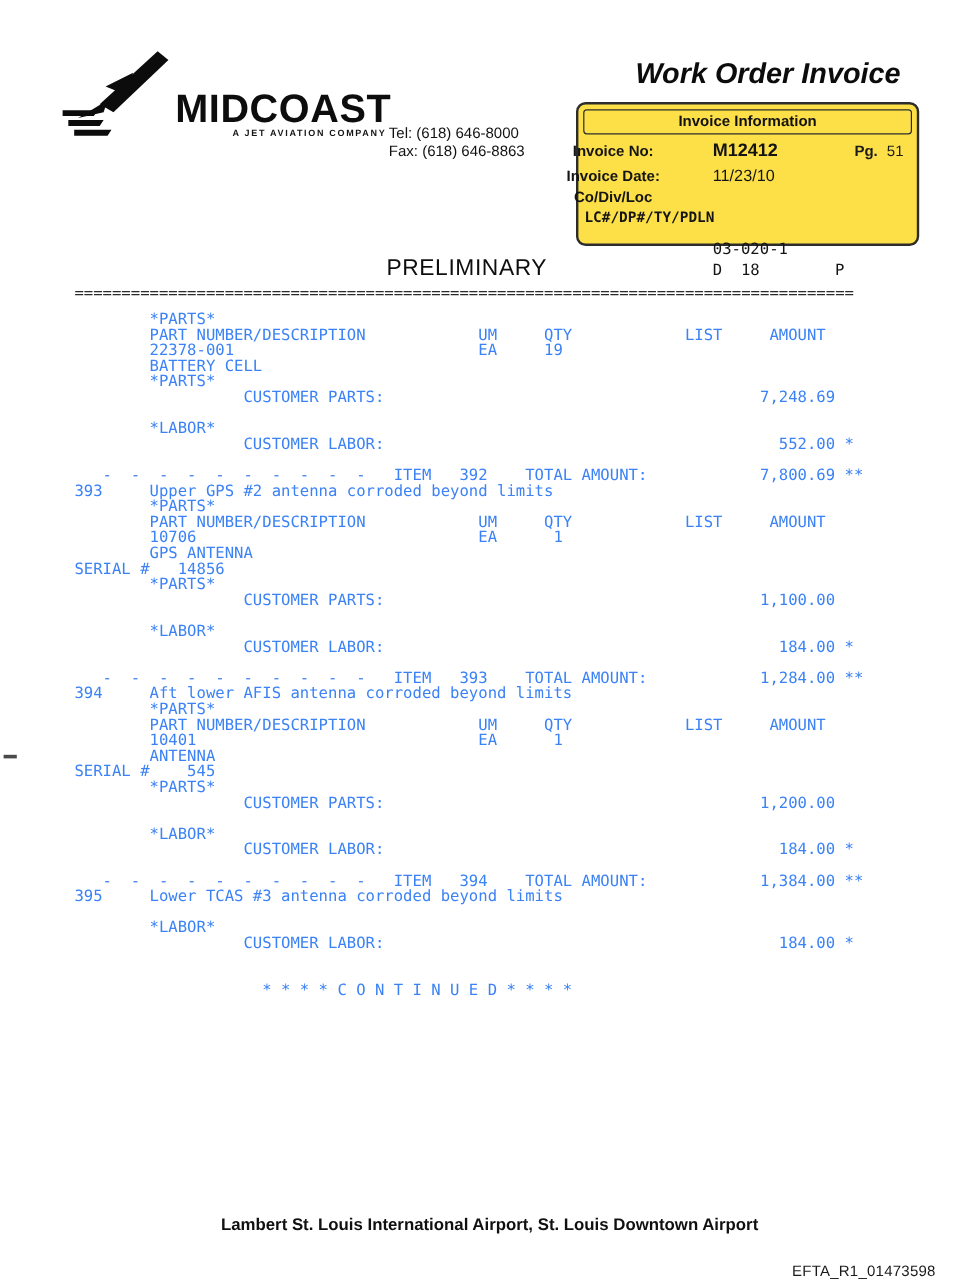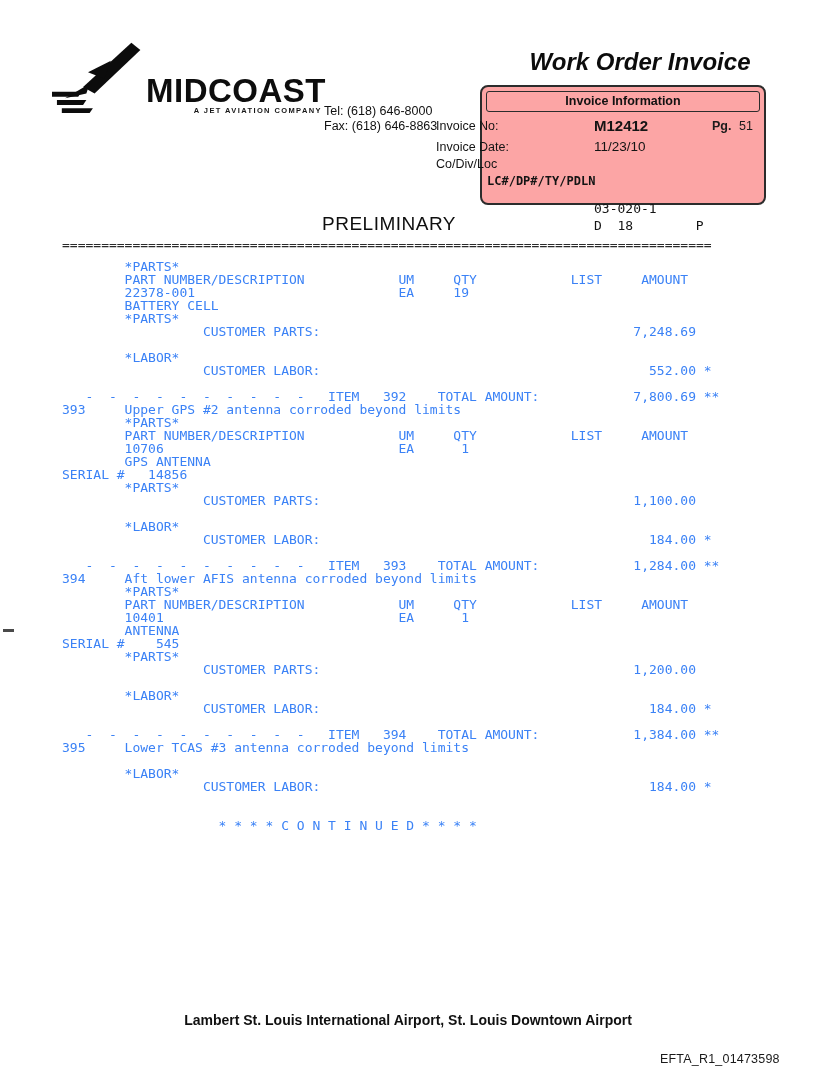--- a/index.html
+++ b/index.html
@@ -28,29 +28,29 @@
 
   
   .doc-title {
     position:absolute; left:500px; top:48px; width:280px; text-align:center;
     font-size:24px; font-weight:bold; font-style:italic; color:#0c0c0c; white-space:nowrap;
   }
 
   
   .invoice-box {
     position:absolute; left:480px; top:85px; width:286px; height:120px;
-    border:2px solid #2c2c2c; border-radius:8px; background:#fca5a5;
+    border:2px solid #2c2c2c; border-radius:8px; background:#fde047;
   }
   .inv-title {
     position:absolute; left:4px; right:4px; top:4px; height:21px;
     border:1.5px solid #2c2c2c; border-radius:3px;
     text-align:center; font-size:12.5px; font-weight:bold; line-height:19px; color:#111;
   }
   .inv-row { position:absolute; left:0; width:100%; font-size:12.5px; white-space:nowrap; }
-  .inv-label { position:absolute; right:178px; width:150px; text-align:left; font-weight:normal; color:#141414; }
+  .inv-label { position:absolute; right:178px; width:150px; text-align:center; font-weight:bold; color:#141414; }
   .inv-value { position:absolute; left:112px; color:#141414; }
   .row-no    { top:32px; }
   .row-no .inv-value { font-size:15px; font-weight:bold; top:-2px; }
   .row-date  { top:53px; }
   .row-date .inv-value { font-size:13.5px; top:-1px; }
   .row-codiv { top:70px; }
   .row-lc    { top:87px; }
   .mono-val { font-family:"DejaVu Sans Mono", monospace; font-size:13px; white-space:pre;margin-top:44px; }
   .lc-label {
     position:absolute; left:5px; font-family:"DejaVu Sans Mono", monospace;

